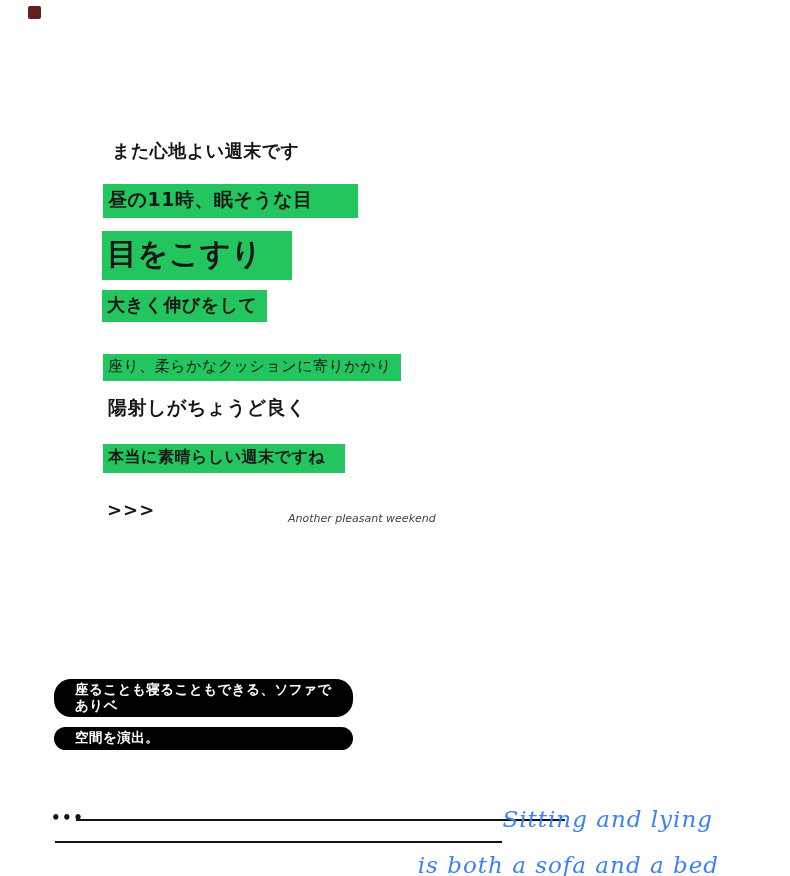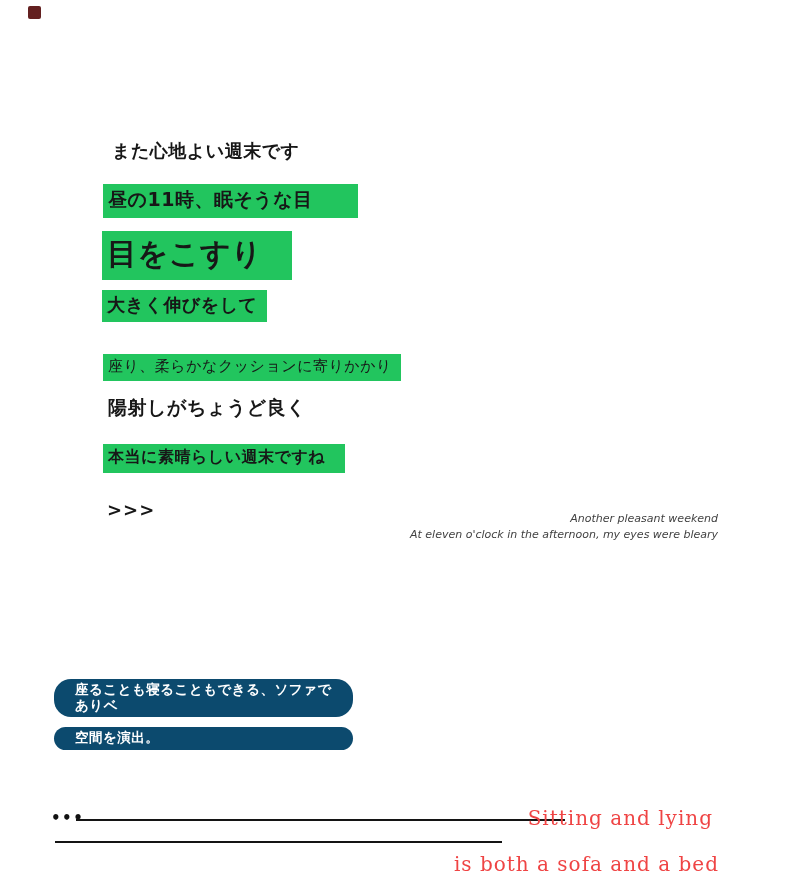--- a/index.html
+++ b/index.html
@@ -33,32 +33,32 @@
   .l4 { left: 102px; top: 290px; font-size: 18px; font-weight: 600; }
   .l5 { left: 103px; top: 341px; font-size: 15px; font-weight: 500; margin-top: 13px; }
   .l6 { left: 103px; top: 392px; font-size: 19px; font-weight: 600; }
   .l7 { left: 103px; top: 444px; font-size: 16px; font-weight: 600; padding-right: 20px; }
   .l8 { left: 102px; top: 496px; font-size: 18px; font-weight: 700; letter-spacing: 1px; }
 
   
   .en-block {
     position: absolute; top: 511px; right: 72px;
     width: 430px;
-    text-align: right;
+    text-align: left;
     font-style: italic;
     font-size: 11px;
     line-height: 16.3px;
     color: #414141;
   }
 
   
   .badge {
     position: absolute; left: 54px;
     width: 299px; box-sizing: border-box;
-    background: #0c4a6e; color: #ffffff;
+    background: #000000; color: #ffffff;
     border-radius: 17px;
     padding: 3px 12px 4px 21px;
     font-size: 13.5px; font-weight: 700;
     line-height: 15.5px;
     letter-spacing: 0.5px;
   }
   .badge-1 { top: 679px; }
   .badge-2 { top: 727px; }
 
   
@@ -66,22 +66,23 @@
     position: absolute; left: 51px; top: 811px;
     font-size: 15px; font-weight: 700; color: #111111;
     letter-spacing: 1.5px; line-height: 15px;
   }
   .rule { position: absolute; height: 2px; background: #141414; }
   .rule-1 { left: 76px; top: 819px; width: 489px; }
   .rule-2 { left: 55px; top: 841px; width: 447px; }
   .script {
     position: absolute;
     font-family: "DejaVu Serif", "Liberation Serif", serif;
-    font-size: 20px;
-    color: #ef4444;
+    font-style: italic;
+    font-size: 23px;
+    color: #3b82f6;
     white-space: nowrap;
     letter-spacing: 1px;
   }
   .script-1 { right: 77px; top: 806px; }
   .script-2 { right: 71px; top: 852px; }
 </style>
 </head>
 <body>
 
 <div class="logo-mark"></div>
@@ -90,21 +91,20 @@
 <div class="jp l2 boxed">昼の11時、眠そうな目</div>
 <div class="jp l3 boxed">目をこすり</div>
 <div class="jp l4 boxed">大きく伸びをして</div>
 <div class="jp l5 boxed">座り、柔らかなクッションに寄りかかり</div>
 <div class="jp l6">陽射しがちょうど良く</div>
 <div class="jp l7 boxed">本当に素晴らしい週末ですね</div>
 <div class="jp l8">&gt;&gt;&gt;</div>
 
 <div class="en-block">
   <div>Another pleasant weekend</div>
-  <div>At eleven o'clock in the afternoon, my eyes were bleary</div>
 </div>
 
 <div class="badge badge-1">
   <div>座ることも寝ることもできる、ソファでありベ</div>
 </div>
 
 <div class="badge badge-2">
   <div>空間を演出。</div>
 </div>
 

